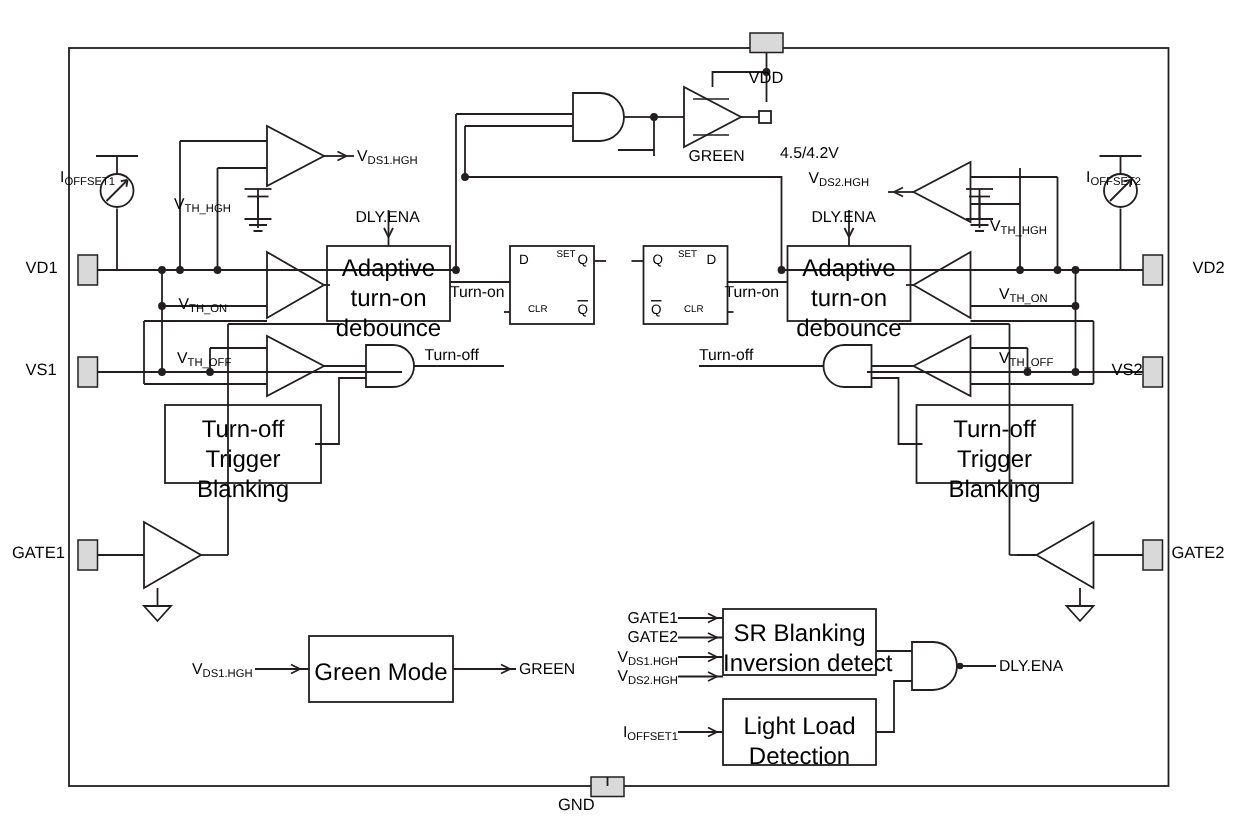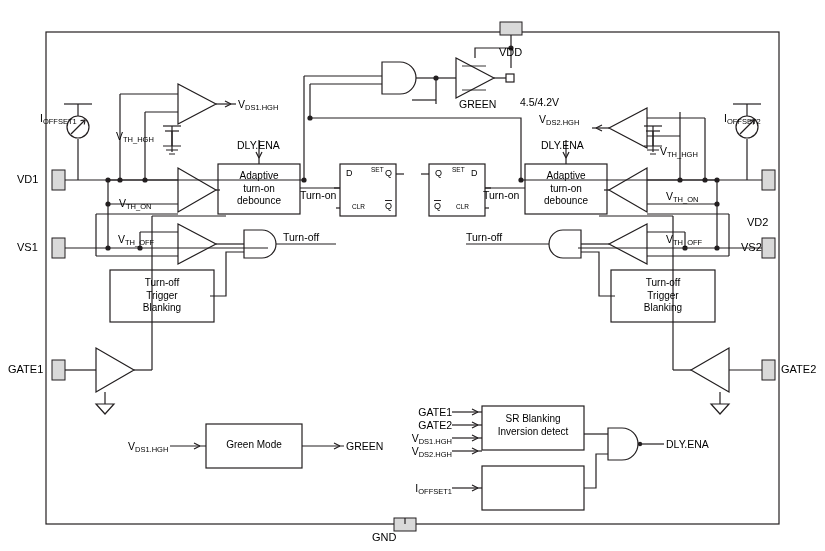--- a/index.html
+++ b/index.html
@@ -27,21 +27,21 @@
     font-family: "Liberation Sans", sans-serif;
     font-size: 10.5px;
     color: #000000;
     white-space: nowrap;
     line-height: 1.15;
   }
   .lbl.r { text-align: right; }
   .sub { font-size: 7.5px; vertical-align: baseline; position: relative; top: 2px; }
   .boxlbl {
     position: absolute;
-    font-size: 10px;
+    font-size: 16px;
     color: #000000;
     text-align: center;
     line-height: 1.25;
     white-space: nowrap;
   }
   .pinlbl { font-size: 11px; }
   .ffp { font-size: 9px; }
   .ffpsm { font-size: 6.5px; }
 </style>
 </head>
@@ -268,21 +268,21 @@
       <circle cx="640" cy="444" r="2.2" fill="#231f20" stroke="none"></circle>
 
     </g>
   </svg>
 
   <div class="lbl pinlbl" style="left:499px; top:6px;margin-top:40px;">VDD</div>
   <div class="lbl pinlbl" style="left:372px; top:531px;">GND</div>
   <div class="lbl pinlbl" style="left:17px; top:173px;">VD1</div>
   <div class="lbl pinlbl" style="left:17px; top:241px;">VS1</div>
   <div class="lbl pinlbl" style="left:8px; top:363px;">GATE1</div>
-  <div class="lbl pinlbl" style="left:747px; top:173px;margin-top:43px;">VD2</div>
+  <div class="lbl pinlbl" style="left:795px; top:173px;">VD2</div>
   <div class="lbl pinlbl" style="left:741px; top:241px;">VS2</div>
   <div class="lbl pinlbl" style="left:781px; top:363px;">GATE2</div>
 
   <div class="lbl" style="left:40px; top:112px;">
     <span>I</span><span class="sub">OFFSET1</span>
   </div>
   <div class="lbl" style="left:116px; top:130px;">
     V<span class="sub">TH_HGH</span>
   </div>
   <div class="lbl" style="left:238px; top:98px;">
@@ -358,20 +358,24 @@
   <div class="boxlbl" style="left:206px; top:439px; width:96px;">Green Mode</div>
   <div class="lbl" style="left:128px; top:440px;">
     V<span class="sub">DS1.HGH</span>
   </div>
   <div class="lbl" style="left:346px; top:440px;">GREEN</div>
 
   <div class="boxlbl" style="left:482px; top:413px; width:102px;">
     <div>SR Blanking</div>
     <div>Inversion detect</div>
   </div>
+  <div class="boxlbl" style="left:482px; top:475px; width:102px;">
+    <div>Light Load</div>
+    <div>Detection</div>
+  </div>
 
   <div class="lbl r" style="left:404px; top:406px; width:48px;">GATE1</div>
   <div class="lbl r" style="left:404px; top:419px; width:48px;">GATE2</div>
   <div class="lbl r" style="left:396px; top:432px; width:56px;">
     V<span class="sub">DS1.HGH</span>
   </div>
   <div class="lbl r" style="left:396px; top:445px; width:56px;">
     V<span class="sub">DS2.HGH</span>
   </div>
   <div class="lbl r" style="left:394px; top:482px; width:58px;">

